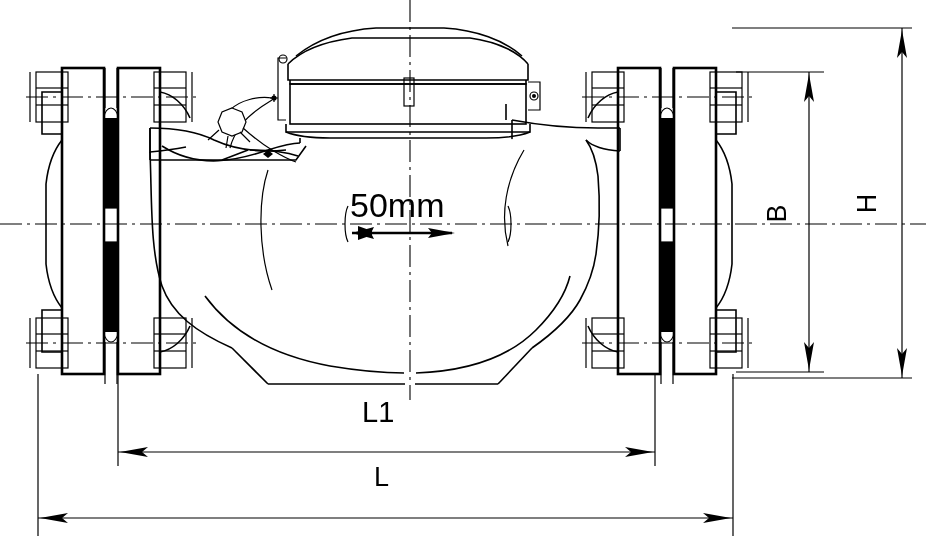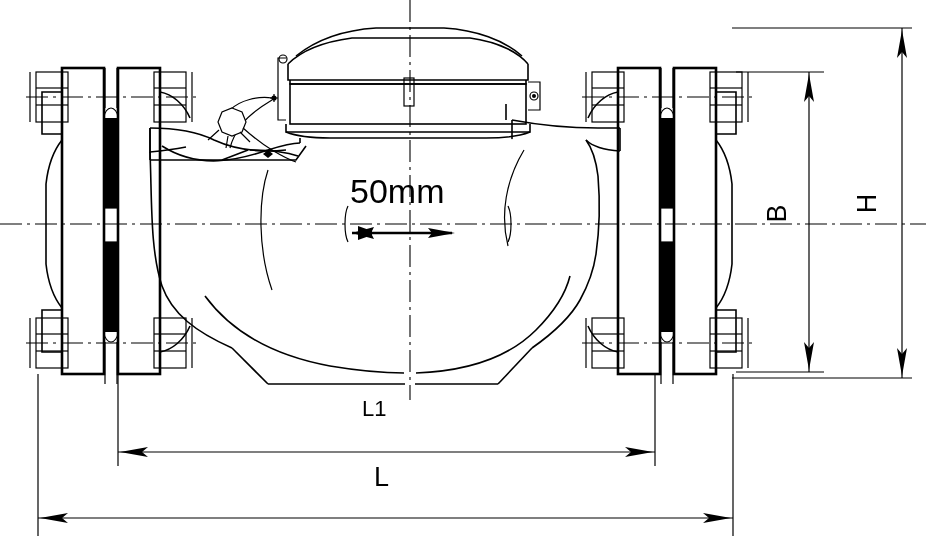--- a/index.html
+++ b/index.html
@@ -1,22 +1,22 @@
 <!DOCTYPE html>
 <html><head>
 <meta charset="utf-8">
 <title>Water Meter Technical Drawing</title>
 <style>
   html,body{margin:0;padding:0;background:#ffffff;}
   body{font-family:"Liberation Sans", sans-serif;}
   #stage{position:relative;width:926px;height:549px;background:#fff;overflow:hidden;}
   svg#drawing{position:absolute;left:0;top:0;width:926px;height:549px;}
   .lbl{position:absolute;font-family:"Liberation Sans", sans-serif;color:#000;white-space:nowrap;}
-  #lbl-size{left:350px;top:172px;font-size:34px;letter-spacing:0px;font-weight:400;}
-  #lbl-L1{left:362px;top:396px;font-size:22px;}
+  #lbl-size{left:350px;top:186px;font-size:34px;letter-spacing:0px;font-weight:400;}
+  #lbl-L1{left:362px;top:396px;font-size:29px;}
   #lbl-L{left:374px;top:462px;font-size:27px;}
   #lbl-B{left:768px;top:198px;font-size:27px;transform:rotate(-90deg);transform-origin:50% 50%;}
   #lbl-H{left:858px;top:188px;font-size:27px;transform:rotate(-90deg);transform-origin:50% 50%;}
 </style>
 </head>
 <body>
 
 <div id="stage">
 
 <svg id="drawing" viewBox="0 0 926 549">

